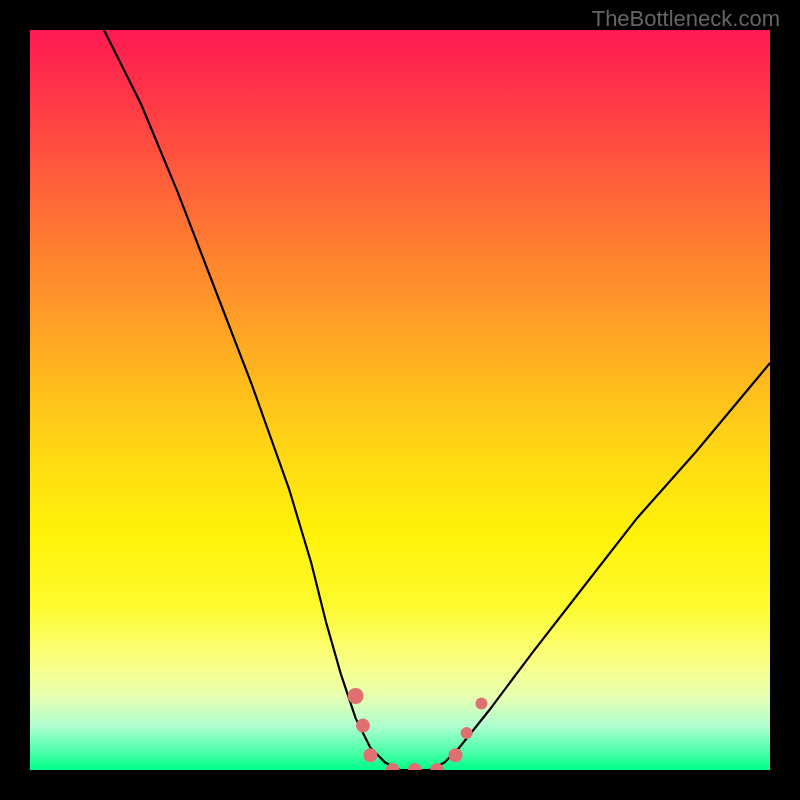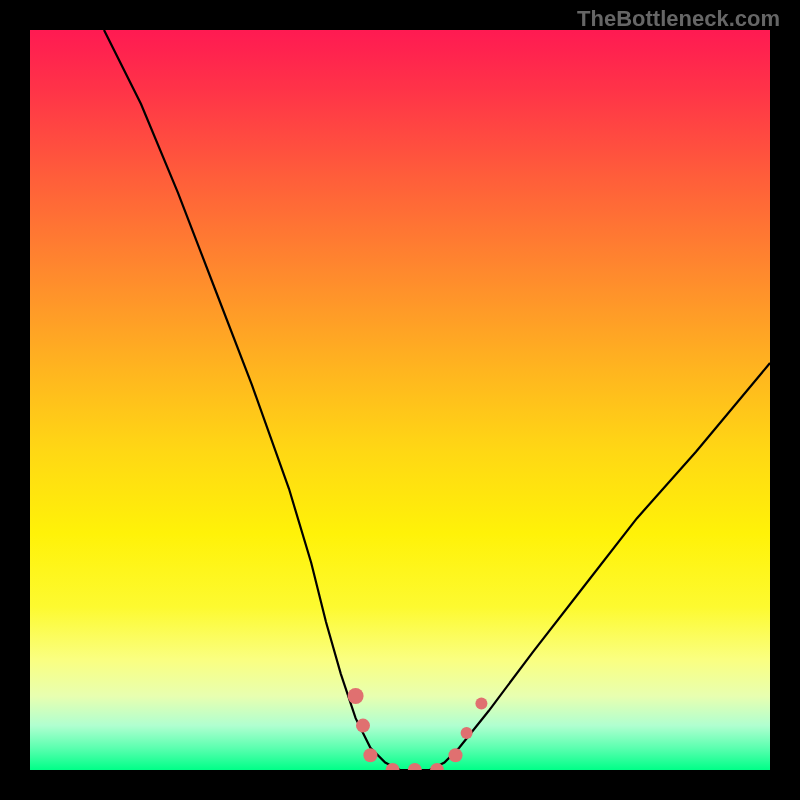--- a/index.html
+++ b/index.html
@@ -10,21 +10,21 @@
     background: #000;
     position: relative;
     font-family: Arial, sans-serif;
   }
   .watermark {
     position: absolute;
     top: 6px;
     right: 20px;
     color: #666;
     font-size: 22px;
-    font-weight: 700;
+    font-weight: 400;
     z-index: 10;
   }
   .plot-area {
     position: absolute;
     top: 30px;
     left: 30px;
     width: 740px;
     height: 740px;
     overflow: hidden;
   }

